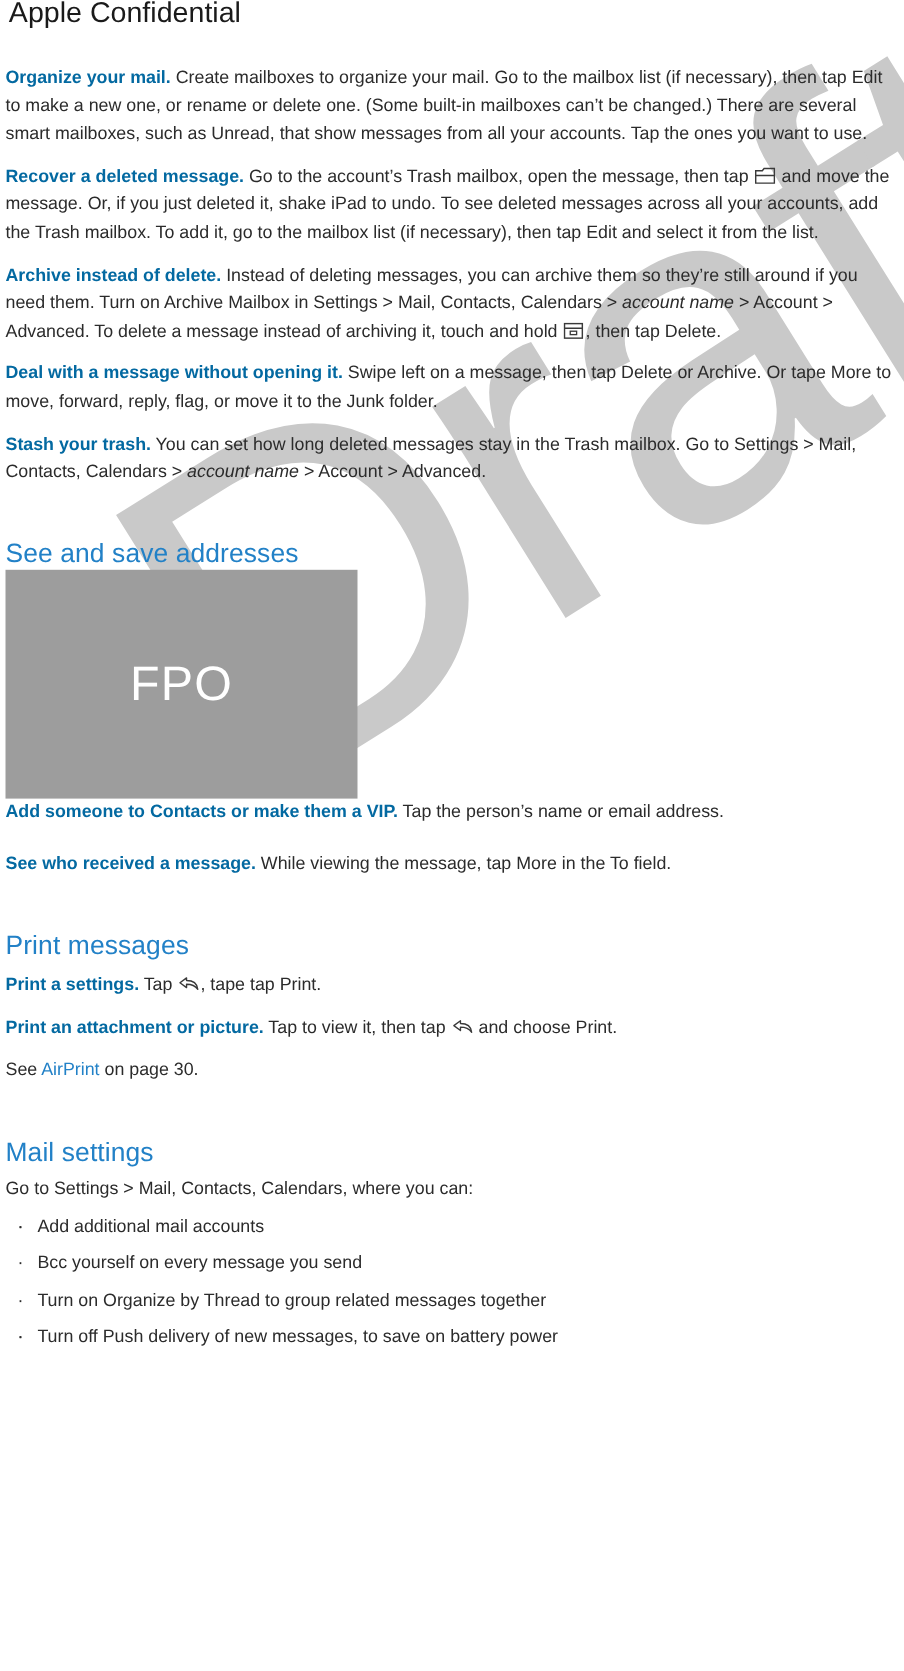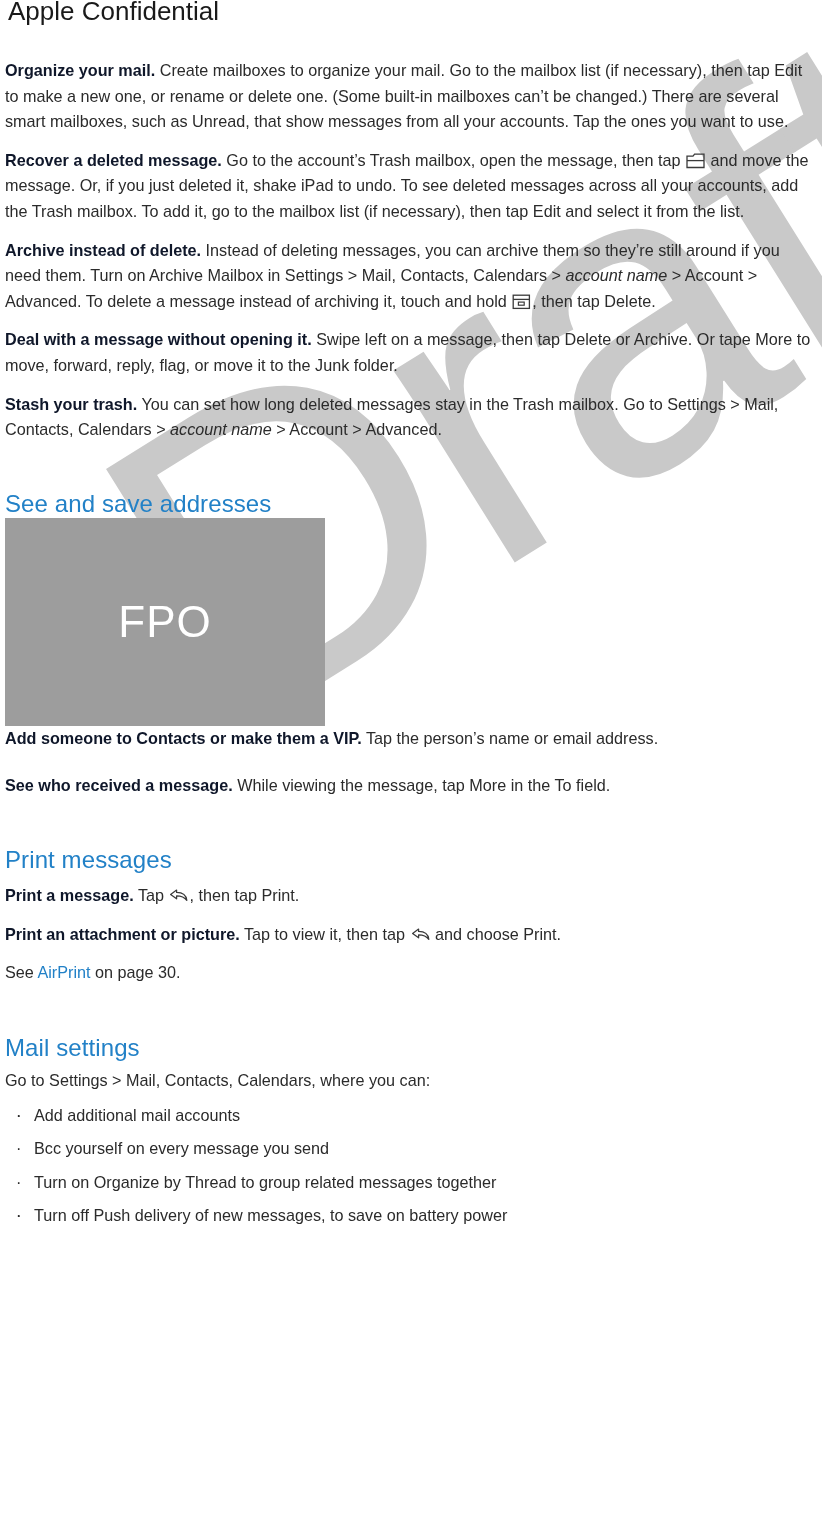--- a/index.html
+++ b/index.html
@@ -72,21 +72,21 @@
 
   p.para {
     margin: 0 0 13px 0;
     font-size: 16.2px;
     line-height: 25.6px;
     color: #2b2b2b;
     text-align: left;
   }
   p.para b, .lead {
     font-weight: 700;
-    color: #0f172a;
+    color: #0369a1;
   }
   .ital { font-style: italic; }
 
   h2.section {
     margin: 0;
     font-size: 24px;
     font-weight: 400;
     color: #2281c7;
     letter-spacing: 0.1px;
   }
@@ -176,23 +176,23 @@
       <div class="fpo" style="">
         <span class="fpo-label">FPO</span>
       </div>
 
       <p class="para" style="margin-bottom:0;"><b>Add someone to Contacts or make them a VIP.</b><span> Tap the person’s name or email address.</span></p>
 
       <p class="para" style="margin-top:22px;"><b>See who received a message.</b><span> While viewing the message, tap More in the To field.</span></p>
 
       <h2 class="section" style="margin-top:47px;">Print messages</h2>
 
-      <p class="para" style="margin-top:9px;"><b>Print a message.</b><span> Tap </span><span class="inline-icon"><svg width="20" height="17" viewBox="0 0 20 17">
+      <p class="para" style="margin-top:9px;"><b>Print a settings.</b><span> Tap </span><span class="inline-icon"><svg width="20" height="17" viewBox="0 0 20 17">
               <path d="M7.6 3.0 L1.6 7.4 L7.6 11.8 L7.6 8.8 C12.0 8.8 15.4 10.0 17.8 13.4 C17.2 8.0 13.6 5.4 7.6 5.4 Z" fill="none" stroke="#3a3a3a" stroke-width="1.25" stroke-linejoin="round"></path>
-            </svg></span><span>, then tap Print.</span></p>
+            </svg></span><span>, tape tap Print.</span></p>
 
       <p class="para"><b>Print an attachment or picture.</b><span> Tap to view it, then tap </span><span class="inline-icon"><svg width="20" height="17" viewBox="0 0 20 17">
               <path d="M7.6 3.0 L1.6 7.4 L7.6 11.8 L7.6 8.8 C12.0 8.8 15.4 10.0 17.8 13.4 C17.2 8.0 13.6 5.4 7.6 5.4 Z" fill="none" stroke="#3a3a3a" stroke-width="1.25" stroke-linejoin="round"></path>
             </svg></span><span> and choose Print.</span></p>
 
       <p class="para" style="margin-bottom:0;"><span>See </span><a href="#" style="color:#2281c7;text-decoration:none;">AirPrint</a><span> on page 30.</span></p>
 
       <h2 class="section" style="margin-top:48px;">Mail settings</h2>
 
       <p class="para" style="margin-top:6px;margin-bottom:0;">Go to Settings &gt; Mail, Contacts, Calendars, where you can:</p>

